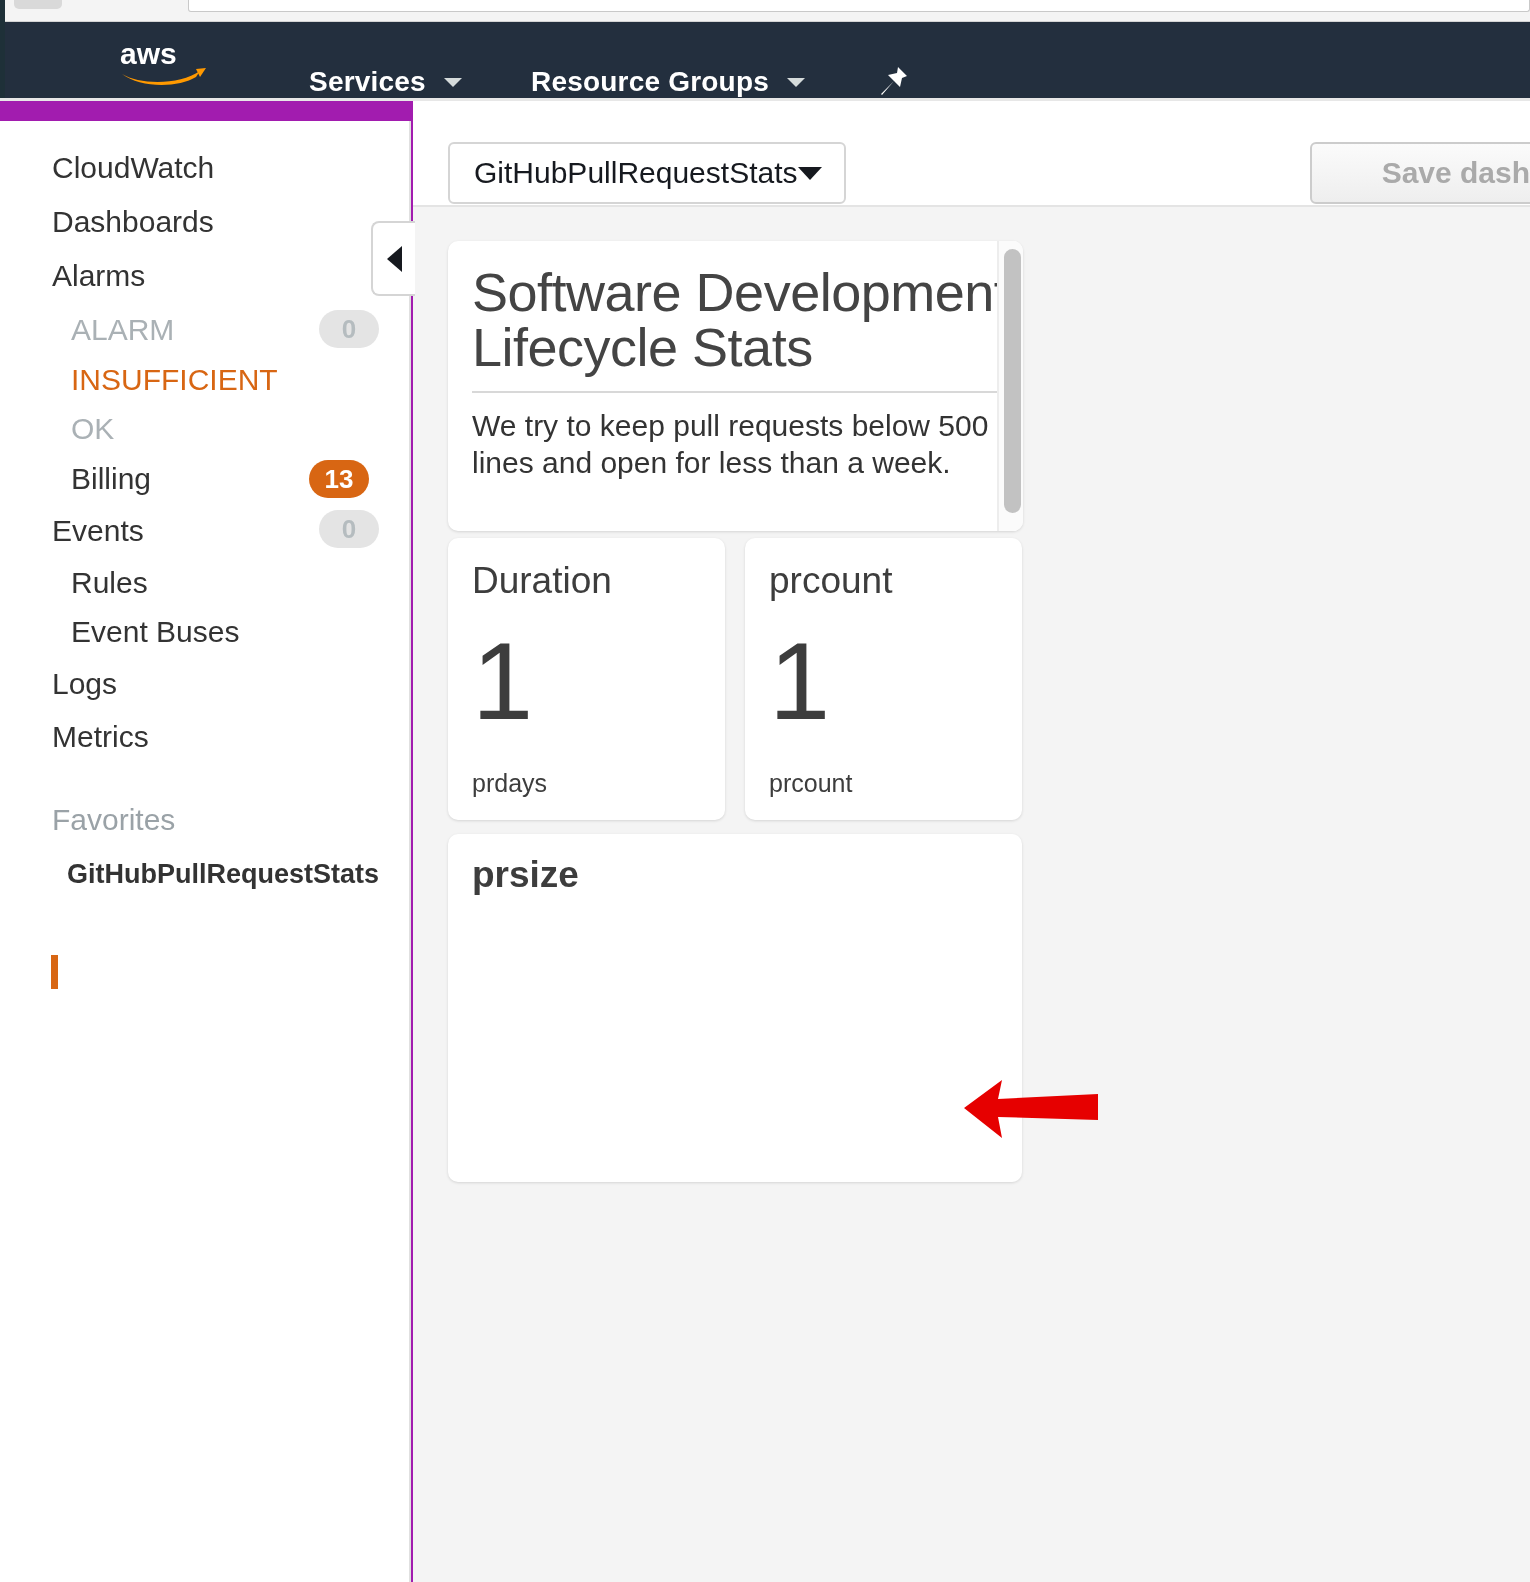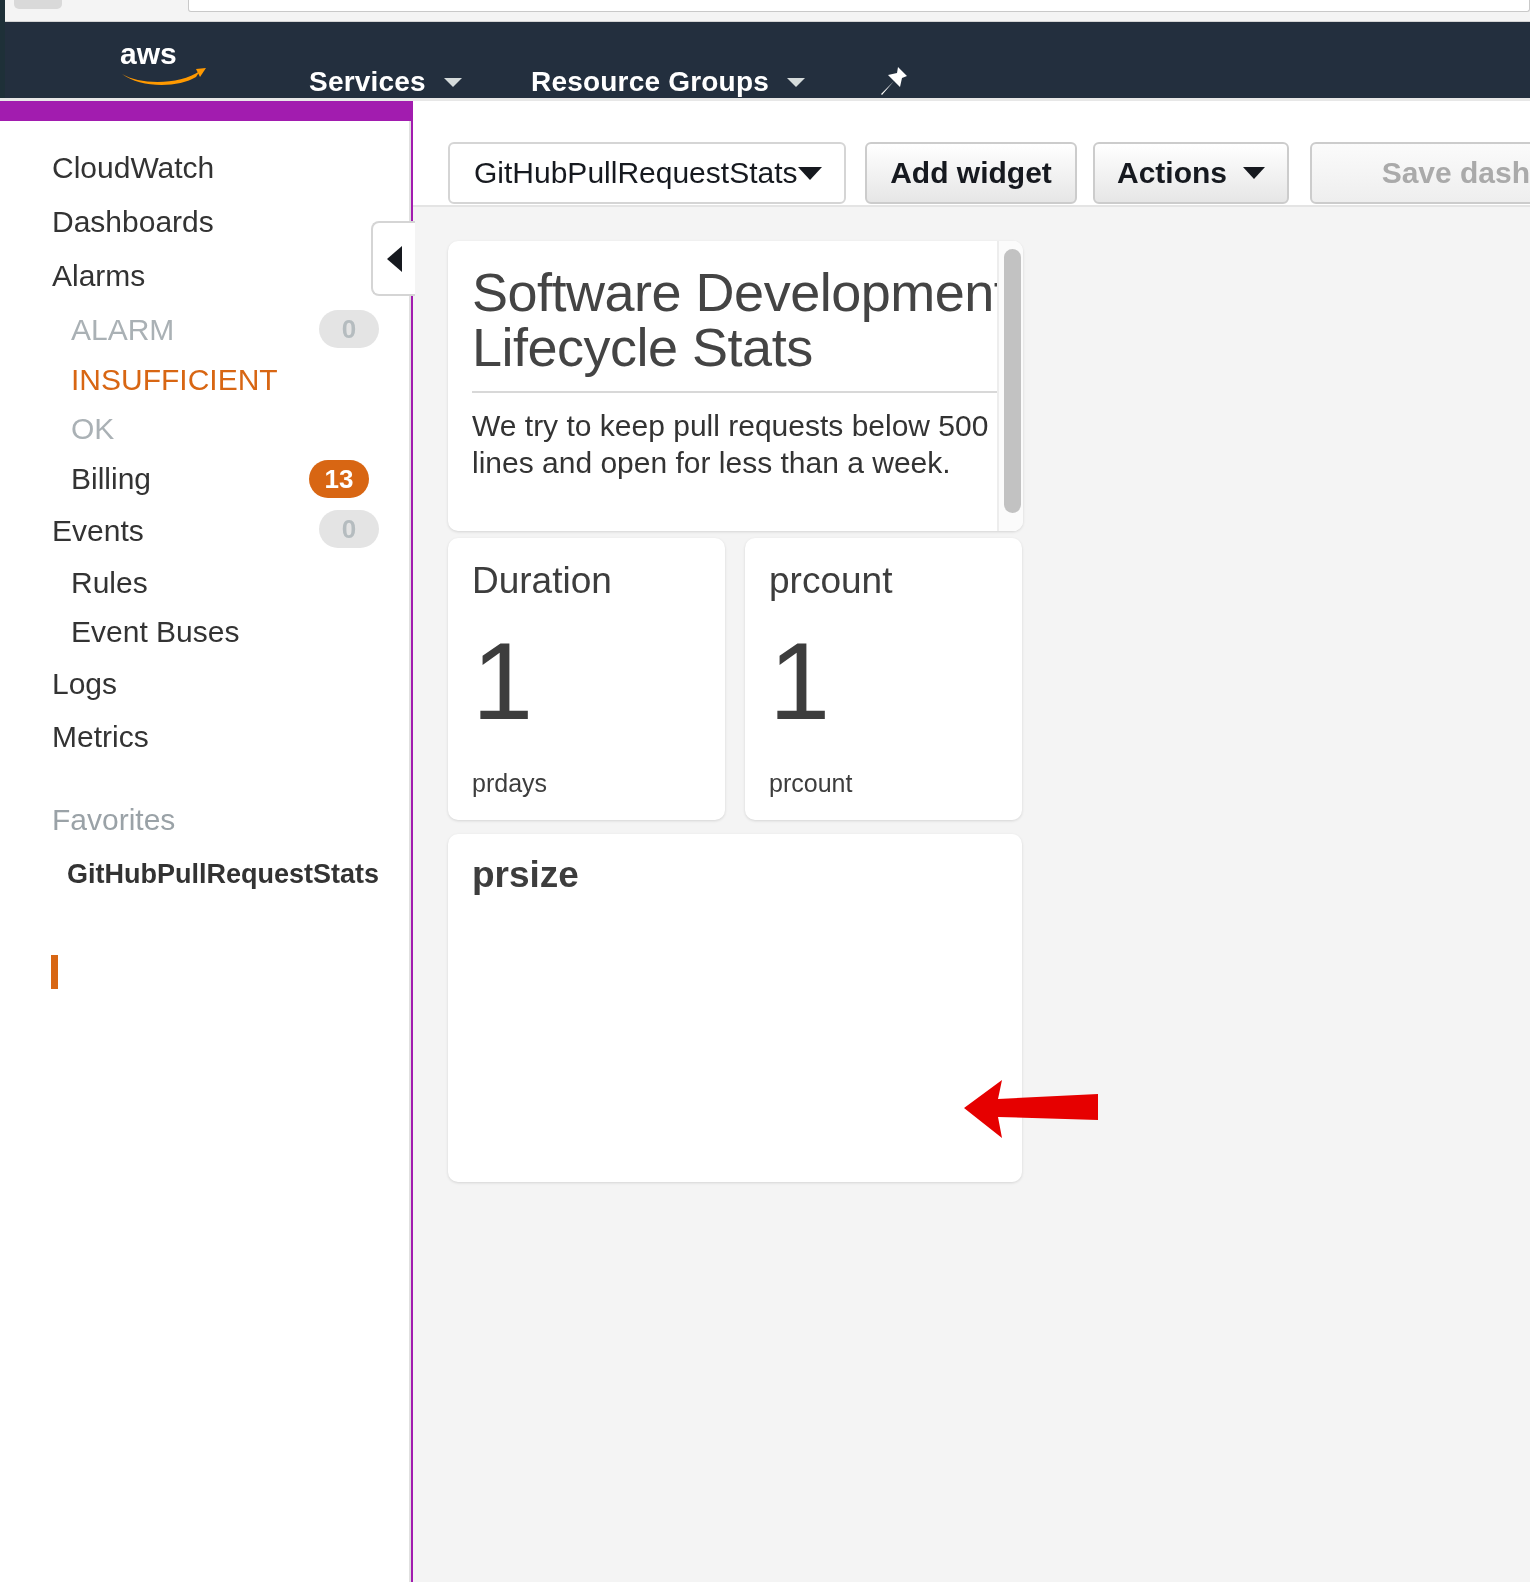--- a/index.html
+++ b/index.html
@@ -452,28 +452,21 @@
 
   <div class="main">
 
     <div class="toolbar">
 
       <div class="dash-select">
         <span class="dash-select-label">GitHubPullRequestStats</span>
         <span class="select-caret"></span>
       </div>
 
-      <div class="tb-btn btn-add-widget">
-        <span>Add widget</span>
-      </div>
-
-      <div class="tb-btn btn-actions">
-        <span>Actions</span>
-        <span class="btn-caret"></span>
-      </div>
+
 
       <div class="tb-btn btn-save disabled">
         <span>Save dashb</span>
       </div>
     </div>
 
     <div class="canvas">
 
       <div class="widget w-text">
         <div class="w-text-inner">

